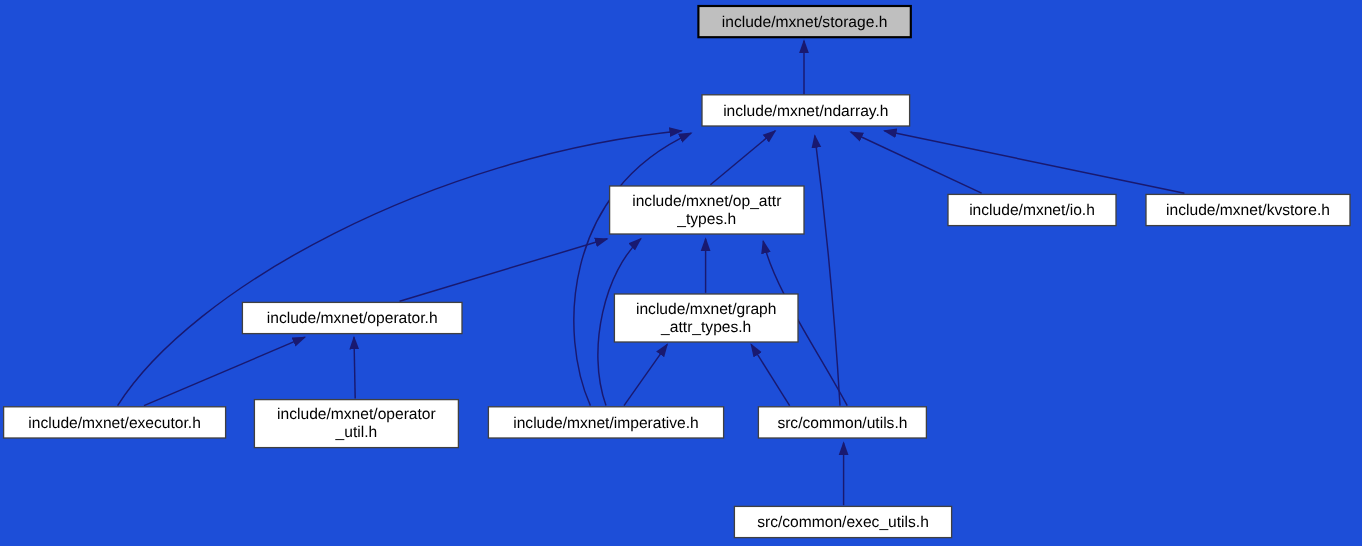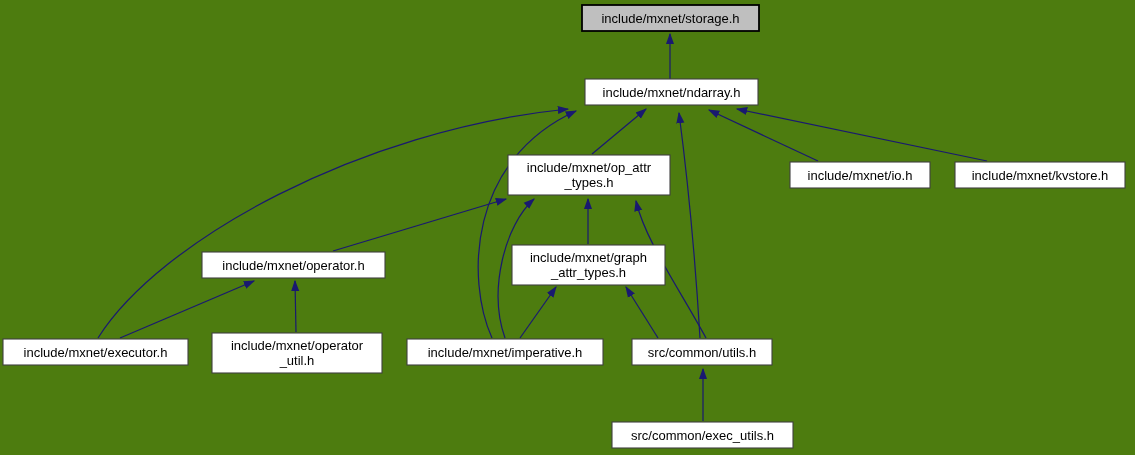--- a/index.html
+++ b/index.html
@@ -5,21 +5,21 @@
   html, body {
     margin: 0;
     padding: 0;
     background: #ffffff;
     font-family: "Liberation Sans", sans-serif;
   }
   .page {
     position: relative;
     width: 1135px;
     height: 455px;
-    background: #4d7c0f;
+    background: #1d4ed8;
     overflow: hidden;
   }
   svg {
     display: block;
   }
   .edge {
     fill: none;
     stroke-width: 1.2;
   }
   .node-box {

